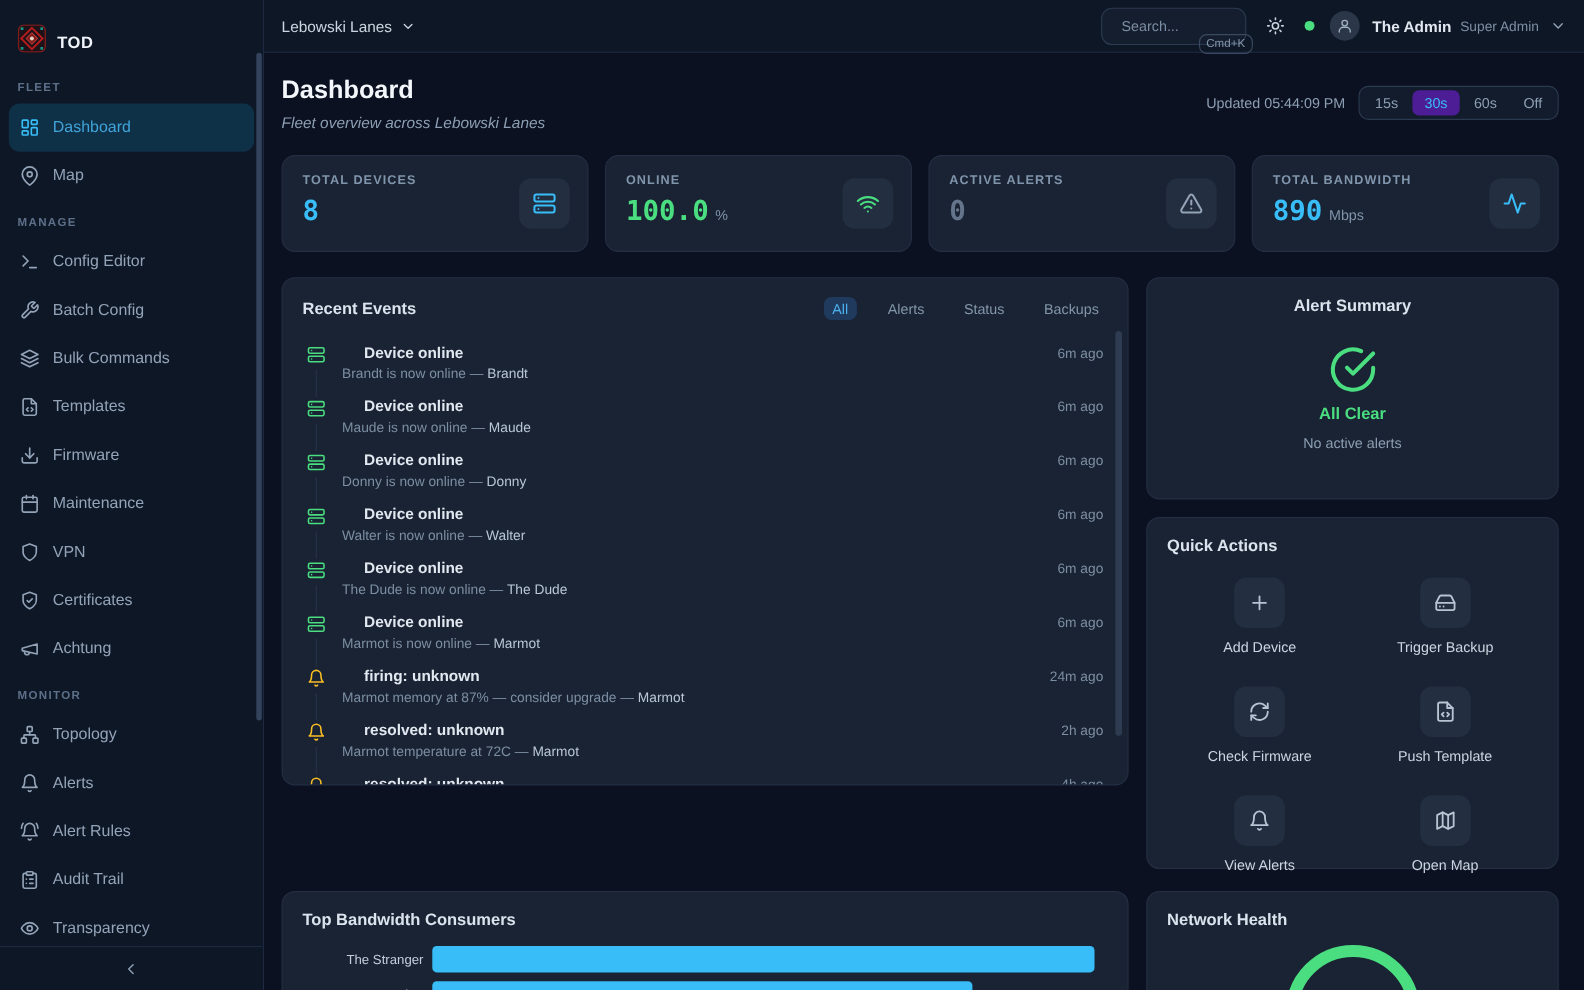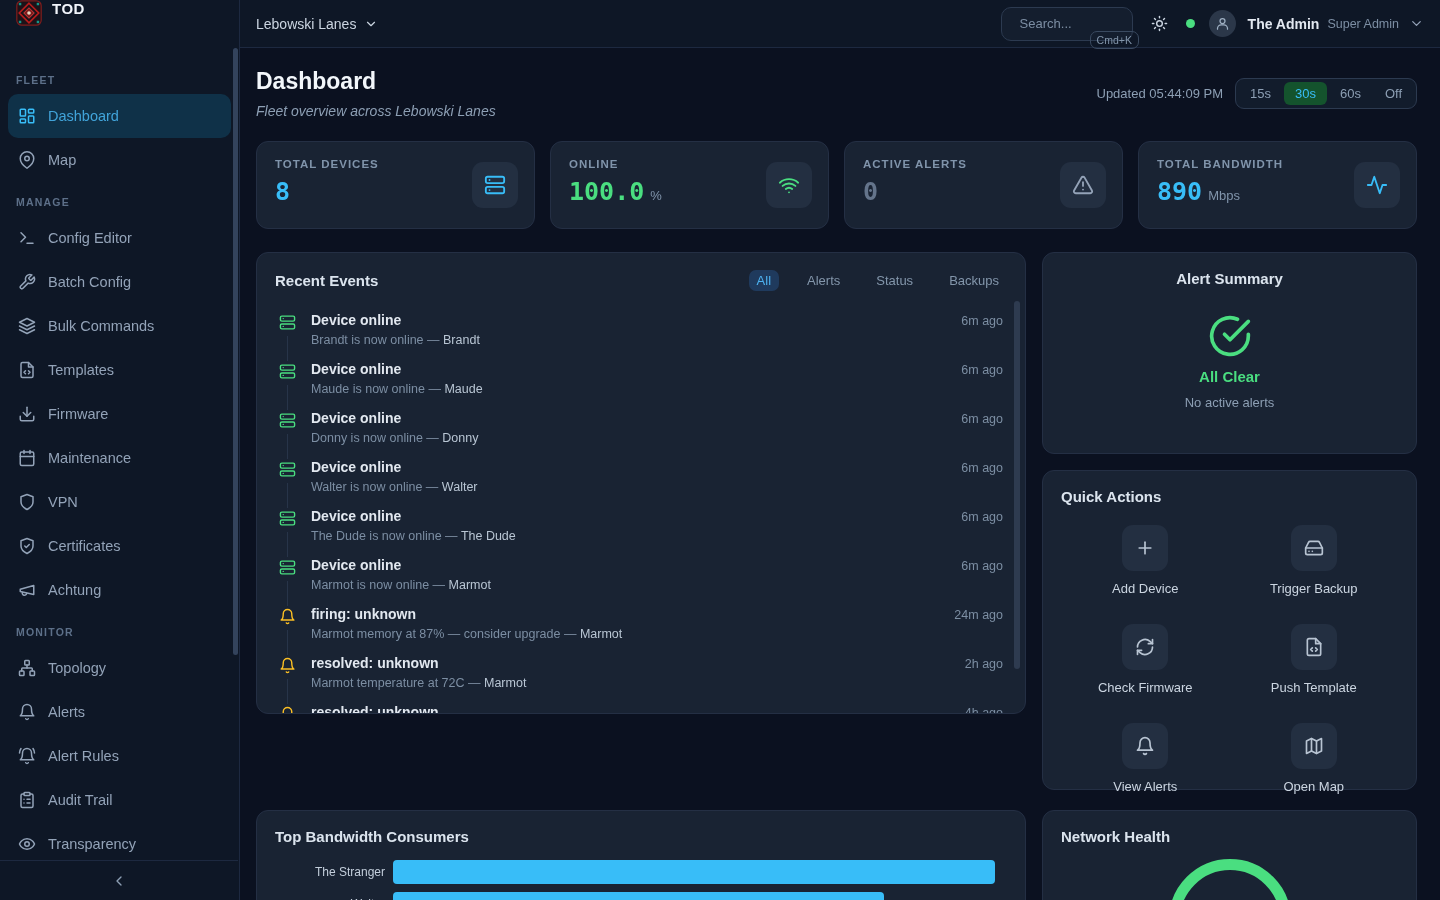--- a/index.html
+++ b/index.html
@@ -9,21 +9,21 @@
     font-family:"Liberation Sans", sans-serif;
     font-size:14px;
   }
   .app { display:flex; width:1440px; height:900px; }
 
   
   .sidebar {
     position:relative; width:240px; height:900px; flex:0 0 240px;
     background:#0e1726; border-right:1px solid #1d2940;
   }
-  .logo-row { height:48px; display:flex; align-items:flex-start; gap:10px; padding:0 16px; }
+  .logo-row { height:48px; display:flex; align-items:flex-end; gap:10px; padding:0 16px; }
   .brand-name { font-size:15px; font-weight:bold; letter-spacing:.5px; color:#f1f5fb; }
   .nav { padding-top:12px; overflow:hidden; height:804px; }
   .nav-label {
     font-size:10.5px; font-weight:bold; letter-spacing:1.2px; color:#5d7089;
     padding:14px 16px 8px 16px; text-transform:uppercase;
   }
   .nav-item {
     display:flex; align-items:center; gap:12px; height:44px;
     margin:0 8px; padding:0 10px; border-radius:10px;
     color:#93a3b8; cursor:pointer; font-size:14.5px;
@@ -78,21 +78,21 @@
   .page-header { display:flex; align-items:center; justify-content:space-between; }
   .page-title { font-size:23px; font-weight:bold; color:#f3f7fb; }
   .page-sub { font-size:14px; color:#8d9fb4; margin-top:8px;font-style:italic; }
   .header-right { display:flex; align-items:center; gap:12px; }
   .updated { font-size:13px; color:#8d9fb4; }
   .segmented {
     display:flex; align-items:center; background:#121c2c; border:1px solid #2c3a50;
     border-radius:9px; padding:3px; gap:2px;
   }
   .seg-btn { font-size:13px; color:#8d9fb4; padding:4px 11px; border-radius:6px; cursor:pointer; }
-  .seg-btn.active { background:#14532d; color:#38bdf8; }
+  .seg-btn.active { background:#4c1d95; color:#38bdf8; }
 
   
   .stats-row { display:flex; gap:15px; margin-top:22px; }
   .stat-card {
     flex:1; height:88px; background:#192333; border:1px solid #242f44; border-radius:12px;
     padding:16px 18px; position:relative;
   }
   .stat-label { font-size:11.5px; letter-spacing:1px; color:#8094ab; font-weight:600; }
   .stat-value-row { display:flex; align-items:baseline; gap:6px; margin-top:7px; }
   .stat-value { font-family:"DejaVu Sans Mono", monospace; font-size:25px; font-weight:bold; }
@@ -120,21 +120,21 @@
   .event-tab.active { background:rgba(56,139,248,.22); color:#4db2f0; }
   .event-list { margin-top:14px; }
   .event-row { display:flex; gap:14px; padding:7px 4px 7px 2px; position:relative; cursor:pointer; }
   .ev-icon-col { width:20px; flex:0 0 20px; display:flex; justify-content:center; position:relative; padding-top:2px; }
   .ev-icon-col::after {
     content:''; position:absolute; left:50%; top:24px; bottom:-14px; width:1px; background:#273449;
   }
   .event-row:last-child .ev-icon-col::after { display:none; }
   .ev-server { color:#4ade80; } .ev-bell { color:#fbbf24; }
   .ev-body { flex:1; min-width:0; }
-  .ev-title { font-size:14px; color:#e2e8f0; font-weight:600; }
+  .ev-title { font-size:14px; color:#e2e8f0; font-weight:600;margin-left:20px; }
   .ev-detail { font-size:12.5px; color:#7c8ea3; margin-top:5px; }
   .ev-device { color:#b9c6d4; }
   .ev-time { font-size:12.5px; color:#7c8ea3; white-space:nowrap; padding-top:2px; }
   .events-scrollbar {
     position:absolute; right:5px; top:48px; width:6px; height:368px;
     background:#2e3b50; border-radius:3px;
   }
 
   
   .alert-card { height:202px; display:flex; flex-direction:column; }

